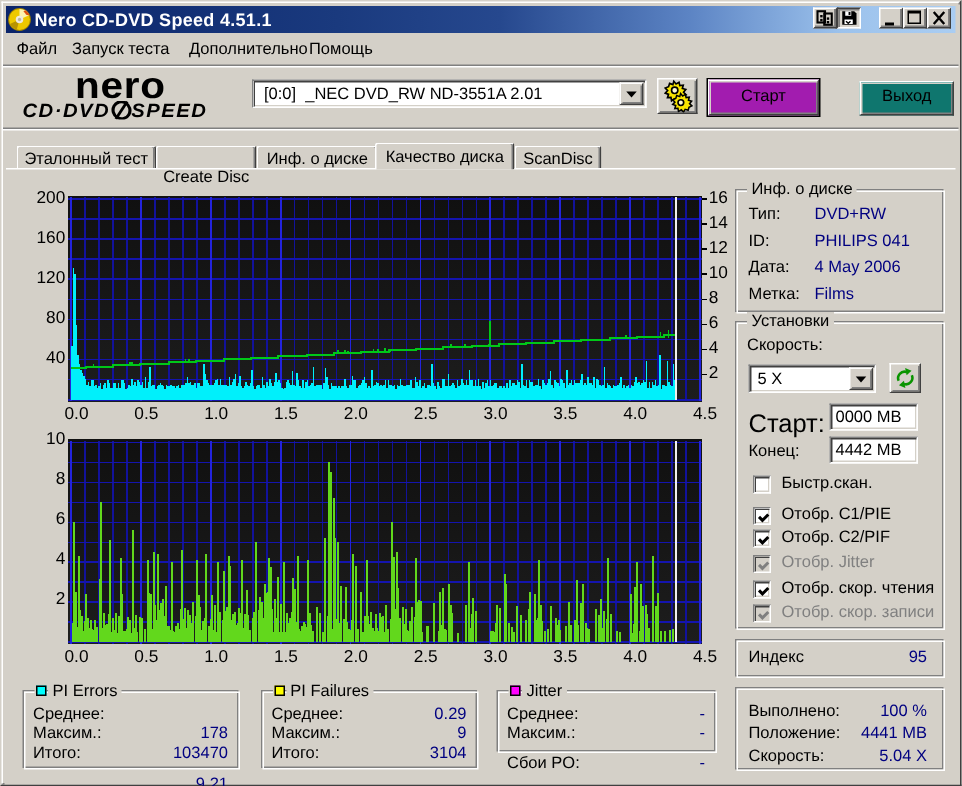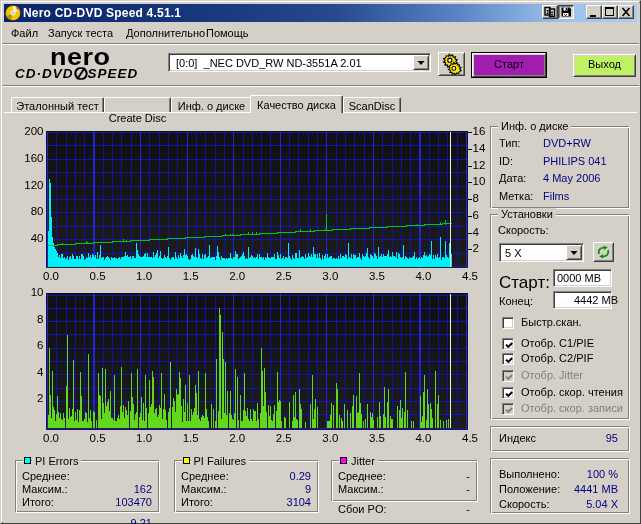--- a/index.html
+++ b/index.html
@@ -81,21 +81,21 @@
 <circle cx="10.8" cy="7.2" r="2.1" fill="#fffbd0"></circle>
 <path d="M15.2 9.2l1.5 1.8 2-1.2.5 2.3 2.3-.3-.6 2.2 2.3.7-1.5 1.8 1.7 1.6-2.1 1-.6 2.2-2.2-.7-1.2 2-1.6-1.7-2 1.3-.4-2.3-2.3.2.7-2.2-2.2-.8 1.6-1.7-1.6-1.7 2.2-.9.7-2.2 2.2.8z" transform="scale(0.92) translate(0.8,1)"></path>
 <circle cx="14.9" cy="15.4" r="1.9" fill="#fffbd0"></circle>
 </g>
     </svg>
   </div>
 <div style="position:absolute;left:471px;top:52px;width:76px;height:26px;border:1px solid #000;"></div>
 <div style="position:absolute;left:472px;top:53px;width:74px;height:24px;background:#a21caf;border-top:1px solid #fff;border-left:1px solid #fff;border-right:1px solid #404040;border-bottom:1px solid #404040;box-shadow:inset 1px 1px 0 #d4d0c8, inset -1px -1px 0 #808080;box-sizing:border-box;">
     <div style="position:absolute;left:0;top:4px;width:100%;text-align:center;font-size:11px;">Старт</div>
   </div>
-<div style="position:absolute;left:573px;top:54px;width:63px;height:23px;background:#bef264;border-top:1px solid #fff;border-left:1px solid #fff;border-right:1px solid #404040;border-bottom:1px solid #404040;box-shadow:inset 1px 1px 0 #d4d0c8, inset -1px -1px 0 #808080;box-sizing:border-box;">
+<div style="position:absolute;left:573px;top:54px;width:63px;height:23px;background:#0f766e;border-top:1px solid #fff;border-left:1px solid #fff;border-right:1px solid #404040;border-bottom:1px solid #404040;box-shadow:inset 1px 1px 0 #d4d0c8, inset -1px -1px 0 #808080;box-sizing:border-box;">
     <div style="position:absolute;left:0;top:3px;width:100%;text-align:center;font-size:11px;">Выход</div>
   </div>
 <div style="position:absolute;left:2px;top:85px;width:637px;height:2px;border-top:1px solid #808080;border-bottom:1px solid #fff;"></div>
 <div style="position:absolute;left:4px;top:112px;width:633px;height:1px;background:#fff;"></div>
 <div style="position:absolute;left:11px;top:97px;width:93px;height:15px;background:#d4d0c8;z-index:2;border-top:1px solid #fff;border-left:1px solid #fff;border-right:1px solid #404040;box-shadow:inset -1px 0 0 #808080;border-radius:2px 2px 0 0;">
     <div style="position:absolute;left:0;right:0;top:2px;text-align:center;font-size:11px;white-space:nowrap;">Эталонный тест</div>
   </div>
 <div style="position:absolute;left:104px;top:97px;width:67px;height:15px;background:#d4d0c8;z-index:2;border-top:1px solid #fff;border-left:1px solid #fff;border-right:1px solid #404040;box-shadow:inset -1px 0 0 #808080;border-radius:2px 2px 0 0;">
     <div style="position:absolute;left:0;right:0;top:14px;text-align:center;font-size:11px;white-space:nowrap;">Create Disc</div>
   </div>
@@ -216,21 +216,21 @@
 <path d="M8.4 1.4l4.3 1.8-3.3 2.9z" fill="#0a9400"></path>
 <path d="M12.9 6.2A4.3 4.3 0 0 1 7.6 12.0" stroke="#0a9400" stroke-width="1.7" fill="none"></path>
 <path d="M8.6 14.6l-4.3-1.8 3.3-2.9z" fill="#0a9400"></path>
     </svg>
   </div>
 <div style="position:absolute;left:499px;top:273px;font-size:17px;color:#000;white-space:nowrap;">Старт:</div>
 <div style="position:absolute;left:553px;top:269px;width:59px;height:18px;background:#fff;border-top:1px solid #808080;border-left:1px solid #808080;border-right:1px solid #fff;border-bottom:1px solid #fff;box-shadow:inset 1px 1px 0 #404040, inset -1px -1px 0 #d4d0c8;box-sizing:border-box;"></div>
 <div style="position:absolute;left:557px;top:272px;font-size:11px;color:#000;white-space:nowrap;">0000 MB</div>
 <div style="position:absolute;left:499px;top:295px;font-size:11px;color:#000;white-space:nowrap;">Конец:</div>
 <div style="position:absolute;left:553px;top:291px;width:59px;height:18px;background:#fff;border-top:1px solid #808080;border-left:1px solid #808080;border-right:1px solid #fff;border-bottom:1px solid #fff;box-shadow:inset 1px 1px 0 #404040, inset -1px -1px 0 #d4d0c8;box-sizing:border-box;"></div>
-<div style="position:absolute;left:557px;top:294px;font-size:11px;color:#000;white-space:nowrap;margin-left:17px;">4442 MB</div>
+<div style="position:absolute;left:557px;top:294px;font-size:11px;color:#000;white-space:nowrap;">4442 MB</div>
 <div style="position:absolute;left:502px;top:317px;width:12px;height:12px;background:#fff;border-top:1px solid #808080;border-left:1px solid #808080;border-right:1px solid #fff;border-bottom:1px solid #fff;box-shadow:inset 1px 1px 0 #404040, inset -1px -1px 0 #d4d0c8;"></div>
 <div style="position:absolute;left:521px;top:316px;font-size:11px;color:#000;white-space:nowrap;">Быстр.скан.</div>
 <div style="position:absolute;left:502px;top:338px;width:12px;height:12px;background:#fff;border-top:1px solid #808080;border-left:1px solid #808080;border-right:1px solid #fff;border-bottom:1px solid #fff;box-shadow:inset 1px 1px 0 #404040, inset -1px -1px 0 #d4d0c8;">
     <svg width="10" height="10" viewBox="0 0 10 10" style="position:absolute;left:1px;top:1px">
       <path d="M2 4.6l1 1 1.3 1.3L8.2 3" stroke="#000" stroke-width="2" fill="none"></path>
     </svg>
   </div>
 <div style="position:absolute;left:521px;top:337px;font-size:11px;color:#000;white-space:nowrap;">Отобр. C1/PIE</div>
 <div style="position:absolute;left:502px;top:352.5px;width:12px;height:12px;background:#fff;border-top:1px solid #808080;border-left:1px solid #808080;border-right:1px solid #fff;border-bottom:1px solid #fff;box-shadow:inset 1px 1px 0 #404040, inset -1px -1px 0 #d4d0c8;">
     <svg width="10" height="10" viewBox="0 0 10 10" style="position:absolute;left:1px;top:1px">
@@ -275,21 +275,21 @@
 <div style="position:absolute;left:15px;top:460px;width:145px;height:53px;">
     <div style="position:absolute;left:0;top:0;width:144px;height:52px;border:1px solid #808080;"></div>
     <div style="position:absolute;left:1px;top:1px;width:144px;height:52px;border:1px solid #fff;"></div>
   </div>
 <div style="position:absolute;left:23px;top:456px;width:5px;height:11px;background:#d4d0c8;"></div>
 <div style="position:absolute;left:24px;top:457px;width:7px;height:7px;background:#00ffff;border:1px solid #000;box-sizing:border-box;"></div>
 <div style="position:absolute;left:32px;top:455px;background:#d4d0c8;padding:0 3px;font-size:11px;white-space:nowrap;">PI Errors</div>
 <div style="position:absolute;left:22px;top:469.5px;font-size:11px;color:#000;white-space:nowrap;">Среднее:</div>
 <div style="position:absolute;right:489px;top:469.5px;font-size:11px;color:#000080;white-space:nowrap;margin-top:47px;">9.21</div>
 <div style="position:absolute;left:22px;top:482.8px;font-size:11px;color:#000;white-space:nowrap;">Максим.:</div>
-<div style="position:absolute;right:489px;top:482.8px;font-size:11px;color:#000080;white-space:nowrap;">162</div>
+<div style="position:absolute;right:489px;top:482.8px;font-size:11px;color:#000080;white-space:nowrap;">178</div>
 <div style="position:absolute;left:22px;top:496.1px;font-size:11px;color:#000;white-space:nowrap;">Итого:</div>
 <div style="position:absolute;right:489px;top:496.1px;font-size:11px;color:#000080;white-space:nowrap;">103470</div>
 <div style="position:absolute;left:173.5px;top:460px;width:145px;height:53px;">
     <div style="position:absolute;left:0;top:0;width:144px;height:52px;border:1px solid #808080;"></div>
     <div style="position:absolute;left:1px;top:1px;width:144px;height:52px;border:1px solid #fff;"></div>
   </div>
 <div style="position:absolute;left:181.5px;top:456px;width:5px;height:11px;background:#d4d0c8;"></div>
 <div style="position:absolute;left:182.5px;top:457px;width:7px;height:7px;background:#ffff00;border:1px solid #000;box-sizing:border-box;"></div>
 <div style="position:absolute;left:190.5px;top:455px;background:#d4d0c8;padding:0 3px;font-size:11px;white-space:nowrap;">PI Failures</div>
 <div style="position:absolute;left:181px;top:469.5px;font-size:11px;color:#000;white-space:nowrap;">Среднее:</div>

